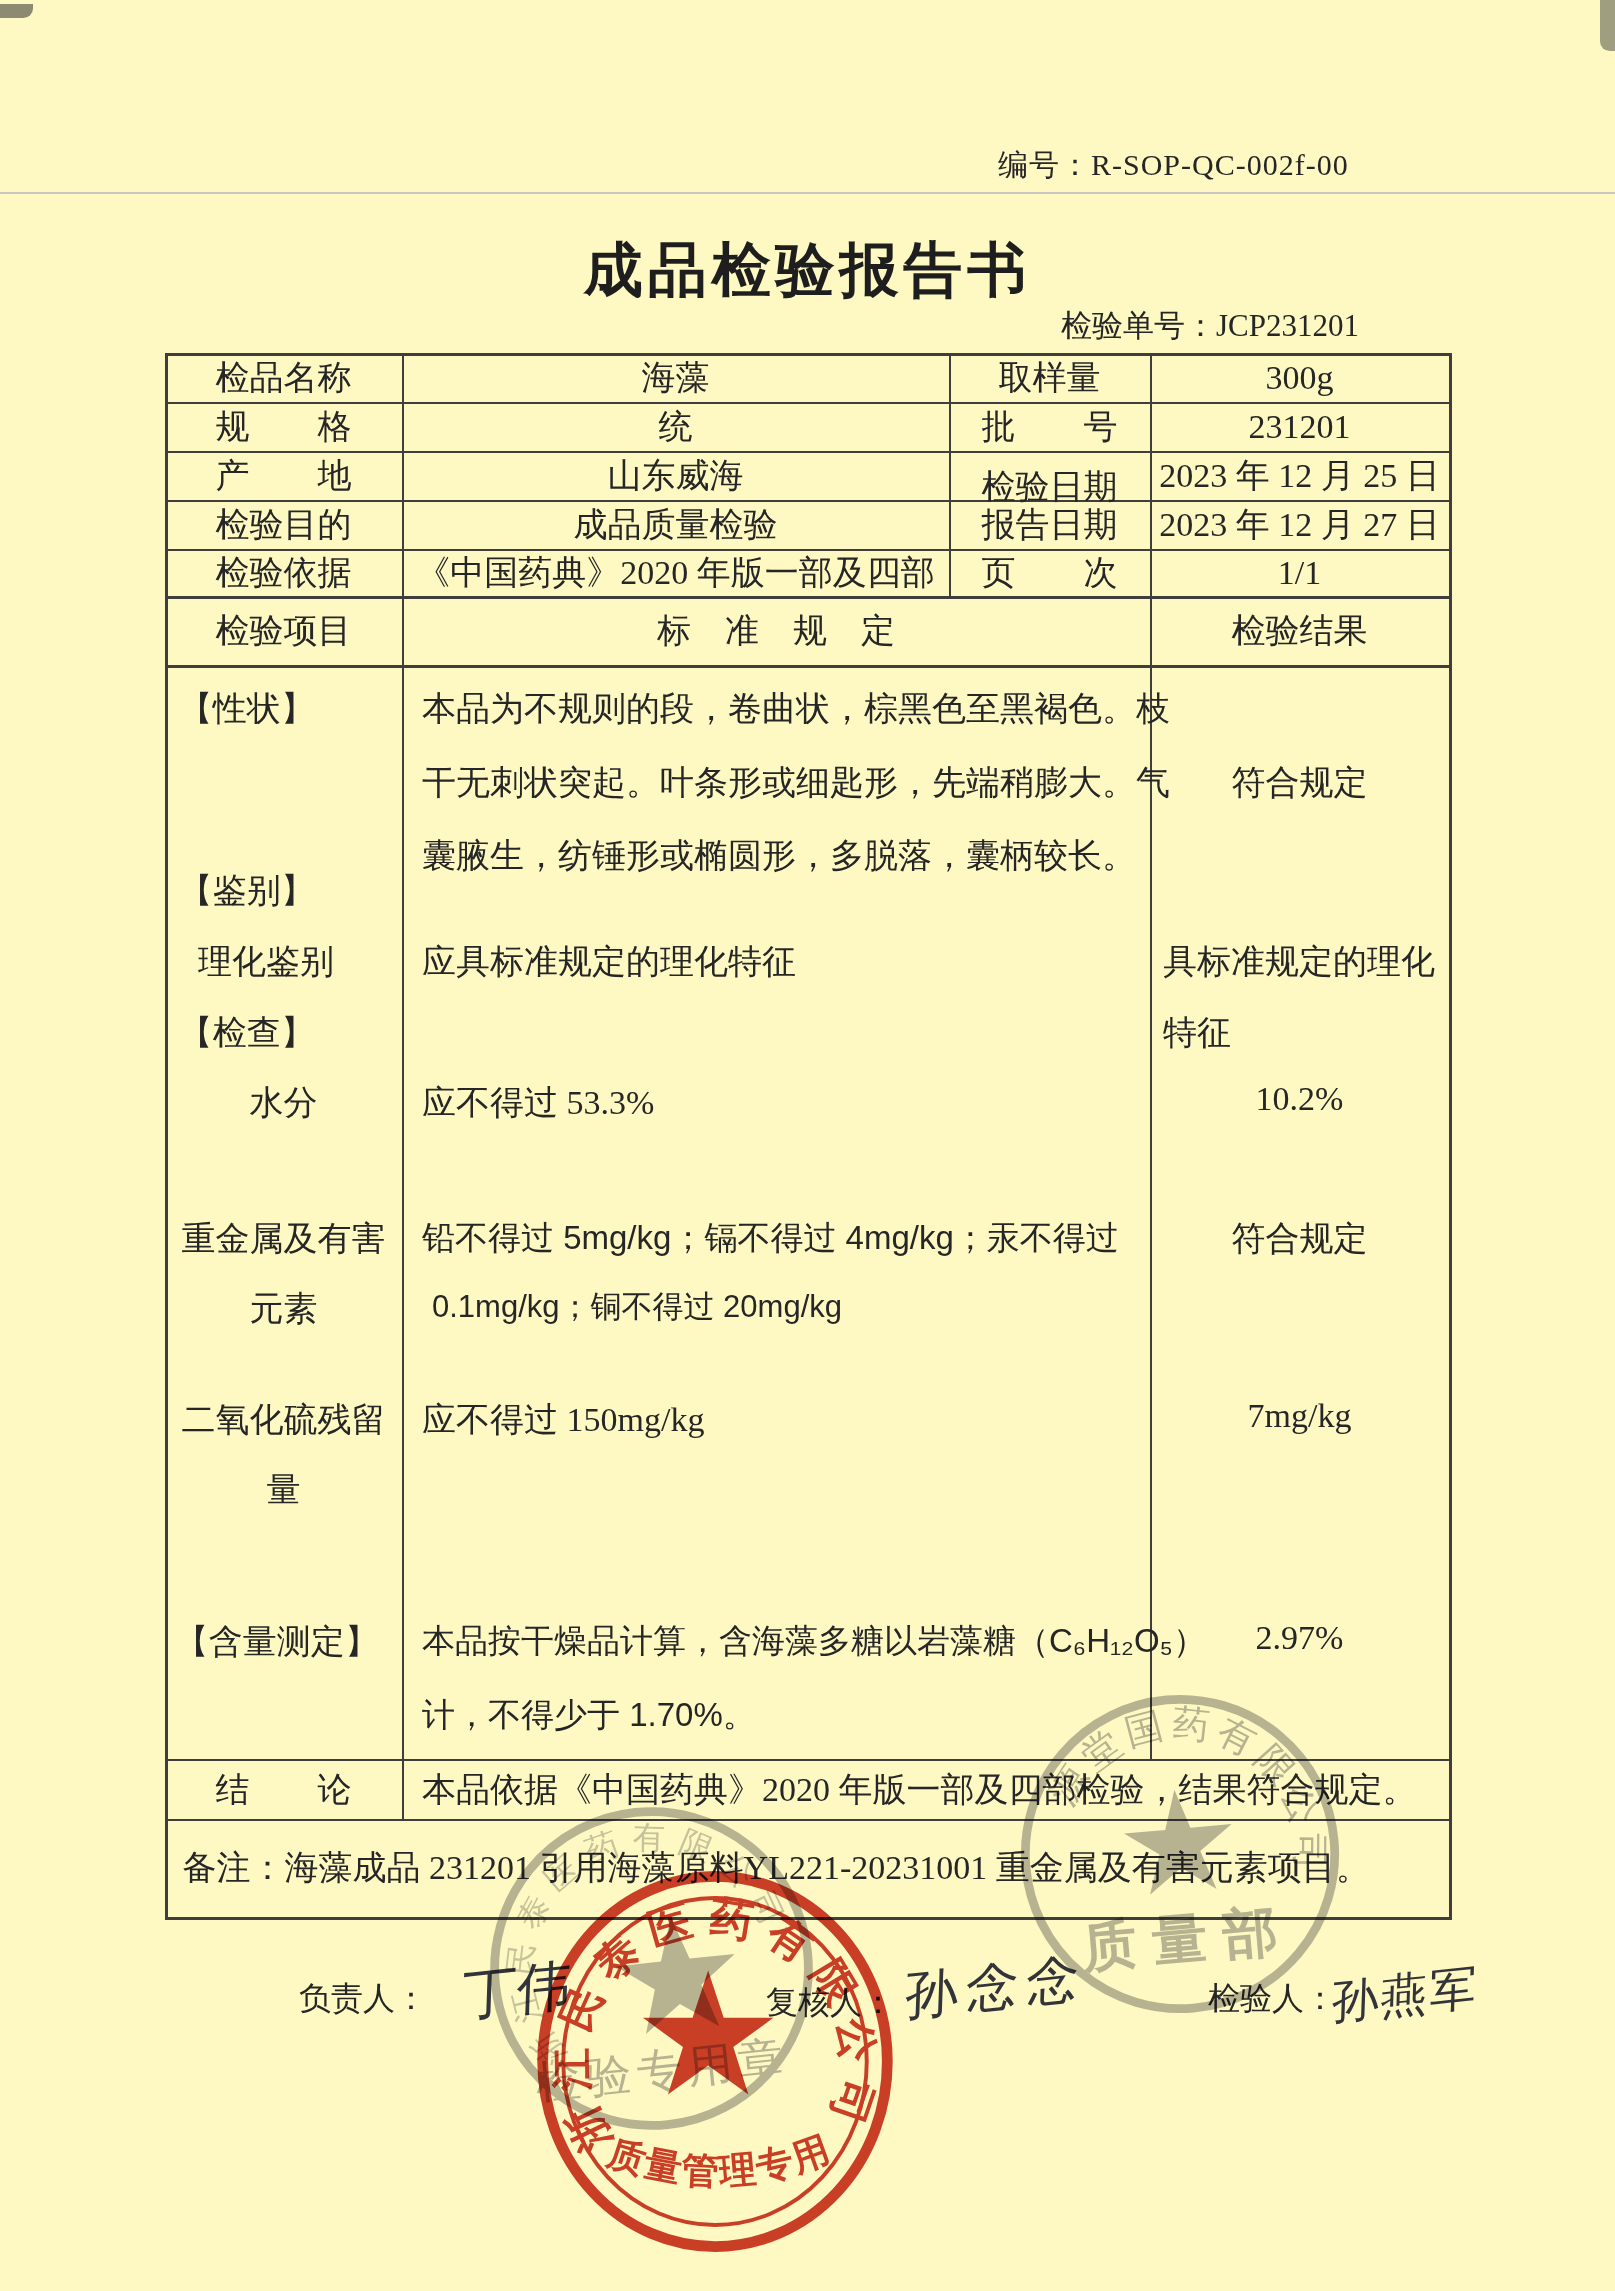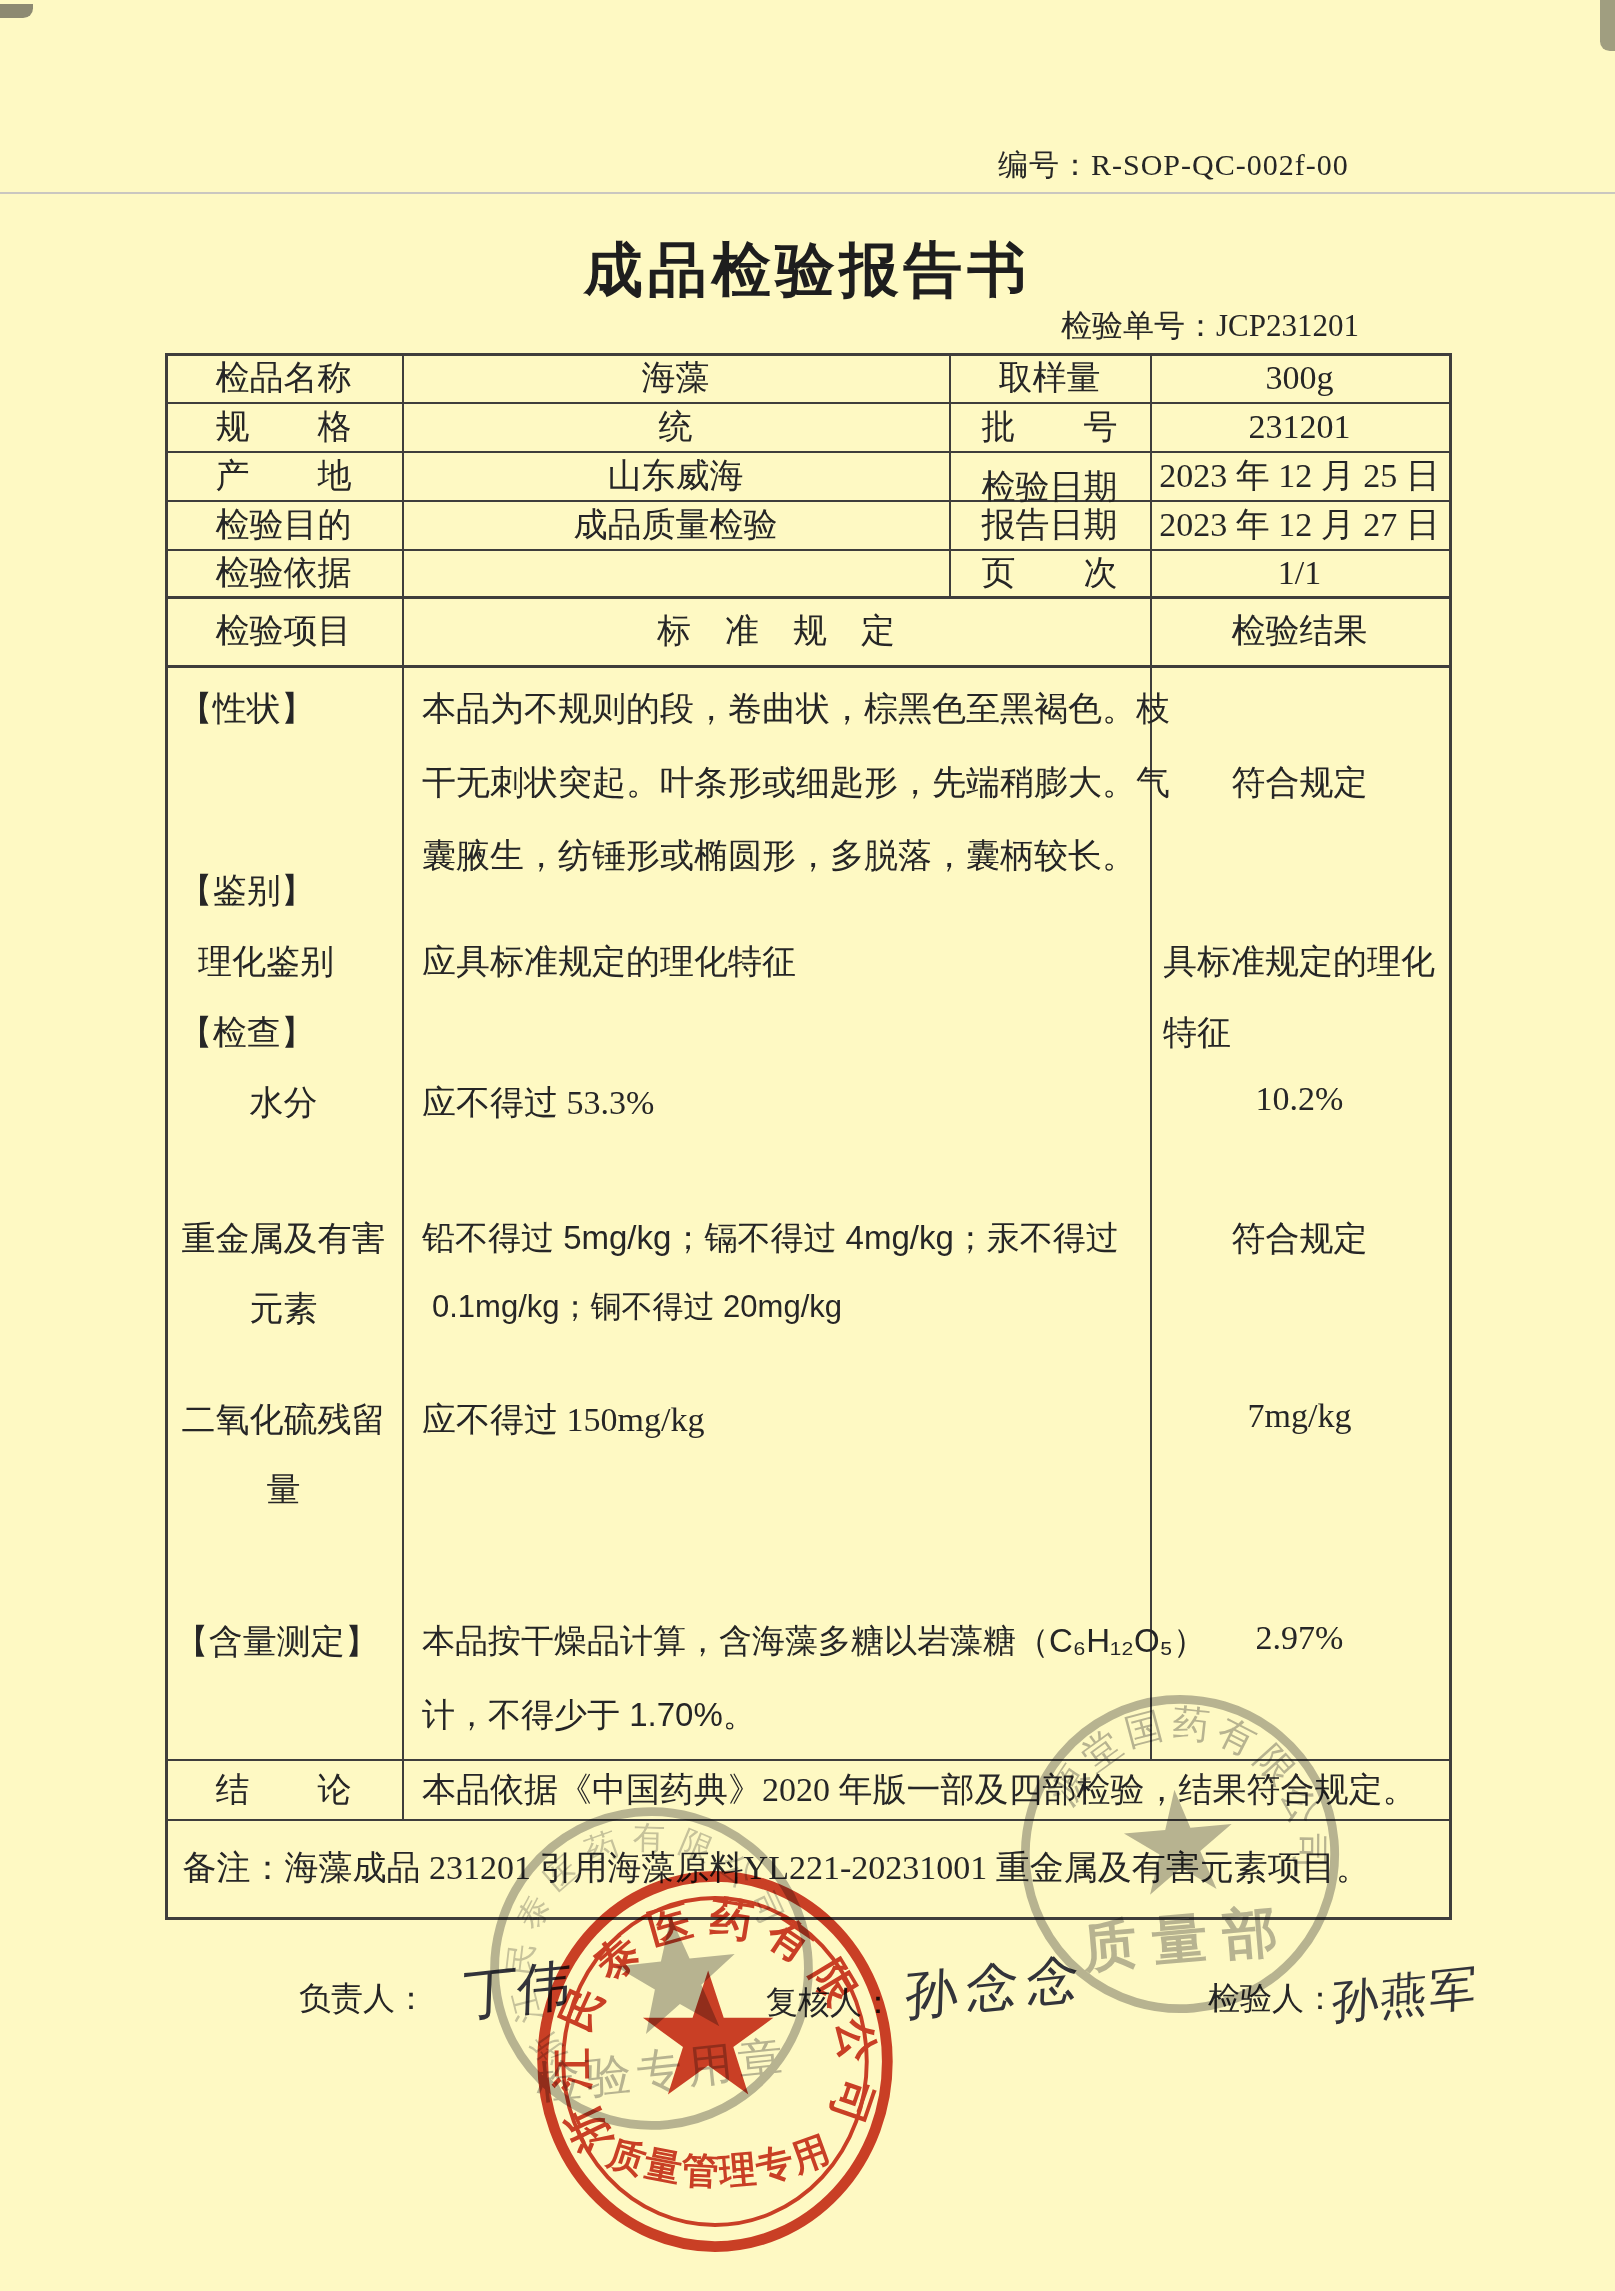--- a/index.html
+++ b/index.html
@@ -67,20 +67,21 @@
     <div class="c ctr" style="left:237px;top:98px;width:547px;line-height:49px;">山东威海</div>
     <div class="c ctr" style="left:784px;top:109px;width:201px;line-height:49px;">检验日期</div>
     <div class="c ctr" style="left:985px;top:98px;width:299px;line-height:49px;">2023 年 12 月 25 日</div>
 
     <div class="c ctr" style="left:0;top:147px;width:237px;line-height:49px;">检验目的</div>
     <div class="c ctr" style="left:237px;top:147px;width:547px;line-height:49px;">成品质量检验</div>
     <div class="c ctr" style="left:784px;top:147px;width:201px;line-height:49px;">报告日期</div>
     <div class="c ctr" style="left:985px;top:147px;width:299px;line-height:49px;">2023 年 12 月 27 日</div>
 
     <div class="c ctr" style="left:0;top:196px;width:237px;line-height:47px;">检验依据</div>
+    <div class="c ctr" style="left:237px;top:196px;width:547px;line-height:47px;">《中国药典》2020 年版一部及四部</div>
     <div class="c ctr" style="left:784px;top:196px;width:201px;line-height:47px;">页　　次</div>
     <div class="c ctr" style="left:985px;top:196px;width:299px;line-height:47px;">1/1</div>
 
     <div class="c ctr" style="left:0;top:243px;width:237px;line-height:69px;">检验项目</div>
     <div class="c ctr" style="left:237px;top:243px;width:748px;line-height:69px;">标　准　规　定</div>
     <div class="c ctr" style="left:985px;top:243px;width:299px;line-height:69px;">检验结果</div>
 
     <div class="c" style="left:13.7px;top:333px;">【性状】</div>
     <div class="c" style="left:13.7px;top:515px;">【鉴别】</div>
     <div class="c" style="left:33px;top:586px;">理化鉴别</div>

